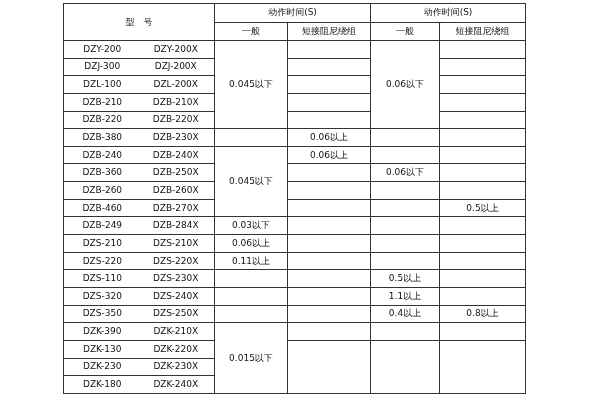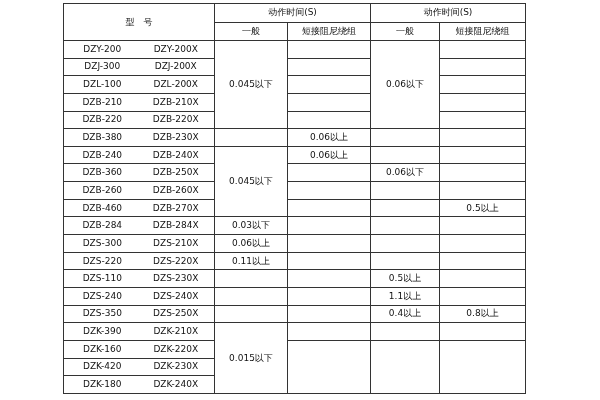--- a/index.html
+++ b/index.html
@@ -117,75 +117,75 @@
         <td></td>
         <td></td>
       </tr>
       <tr>
         <td class="model"><span>DZB-460</span><span>DZB-270X</span></td>
         <td></td>
         <td></td>
         <td>0.5以上</td>
       </tr>
       <tr>
-        <td class="model"><span>DZB-284</span><span>DZB-284X</span></td>
+        <td class="model"><span>DZB-249</span><span>DZB-284X</span></td>
         <td>0.03以下</td>
         <td></td>
         <td></td>
         <td></td>
       </tr>
       <tr>
-        <td class="model"><span>DZS-300</span><span>DZS-210X</span></td>
+        <td class="model"><span>DZS-210</span><span>DZS-210X</span></td>
         <td>0.06以上</td>
         <td></td>
         <td></td>
         <td></td>
       </tr>
       <tr>
         <td class="model"><span>DZS-220</span><span>DZS-220X</span></td>
         <td>0.11以上</td>
         <td></td>
         <td></td>
         <td></td>
       </tr>
       <tr>
         <td class="model"><span>DZS-110</span><span>DZS-230X</span></td>
         <td></td>
         <td></td>
         <td>0.5以上</td>
         <td></td>
       </tr>
       <tr>
-        <td class="model"><span>DZS-240</span><span>DZS-240X</span></td>
+        <td class="model"><span>DZS-320</span><span>DZS-240X</span></td>
         <td></td>
         <td></td>
         <td>1.1以上</td>
         <td></td>
       </tr>
       <tr>
         <td class="model"><span>DZS-350</span><span>DZS-250X</span></td>
         <td></td>
         <td></td>
         <td>0.4以上</td>
         <td>0.8以上</td>
       </tr>
       <tr>
         <td class="model"><span>DZK-390</span><span>DZK-210X</span></td>
         <td rowspan="4">0.015以下</td>
         <td></td>
         <td></td>
         <td></td>
       </tr>
       <tr>
-        <td class="model"><span>DZK-160</span><span>DZK-220X</span></td>
+        <td class="model"><span>DZK-130</span><span>DZK-220X</span></td>
         <td rowspan="3"></td>
         <td rowspan="3"></td>
         <td rowspan="3"></td>
       </tr>
       <tr>
-        <td class="model"><span>DZK-420</span><span>DZK-230X</span></td>
+        <td class="model"><span>DZK-230</span><span>DZK-230X</span></td>
       </tr>
       <tr>
         <td class="model"><span>DZK-180</span><span>DZK-240X</span></td>
       </tr>
     </tbody>
   </table>
 </div>
 
 </body></html>

